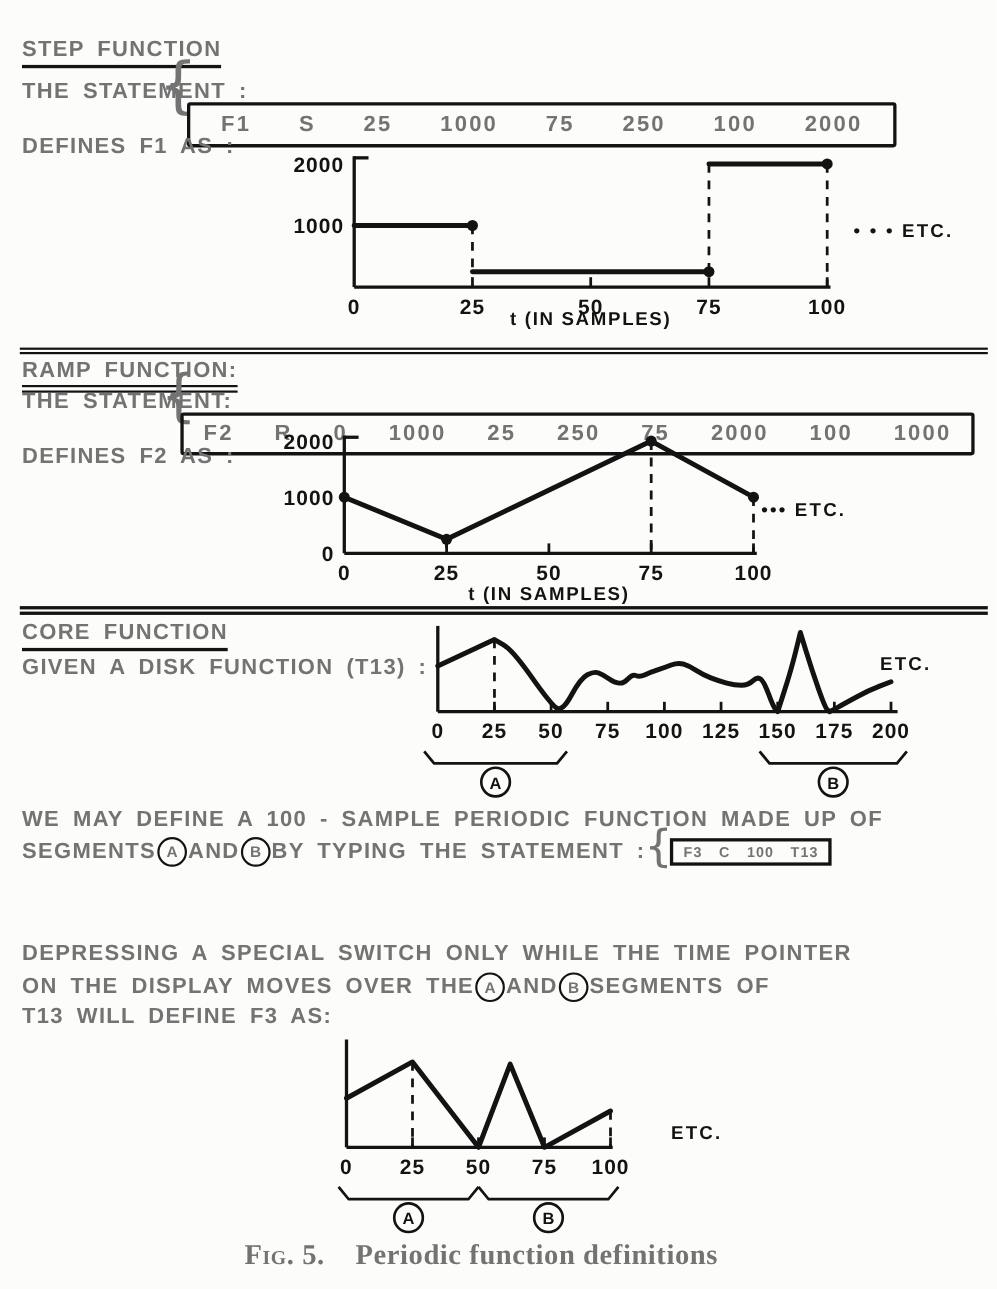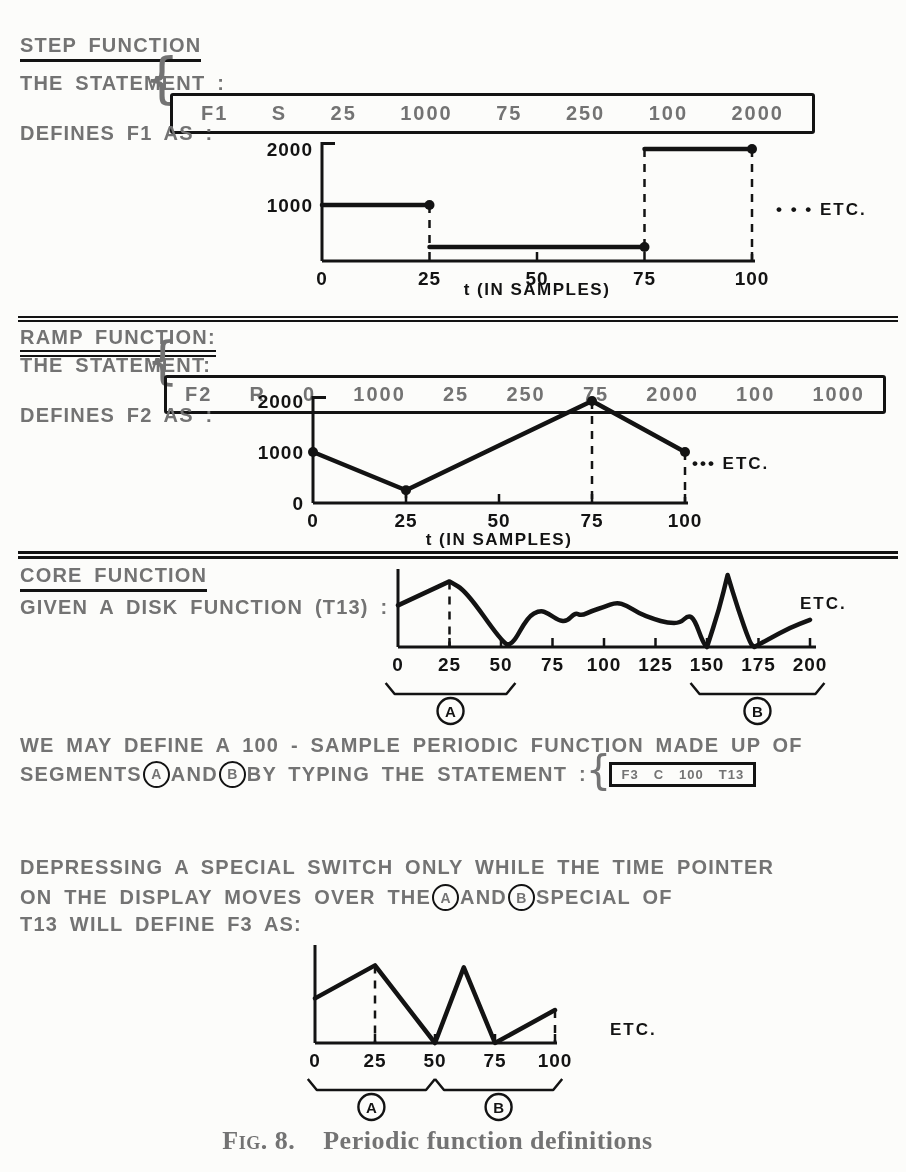--- a/index.html
+++ b/index.html
@@ -176,21 +176,21 @@
         <span>T13</span>
       </span>
   </div>
 
   <div class="abs t" style="left:20px;top:856px;">DEPRESSING A SPECIAL SWITCH ONLY WHILE THE TIME POINTER</div>
   <div class="abs t inlinerow" style="left:20px;top:884px;">
     <span>ON THE DISPLAY MOVES OVER THE</span>
     <span class="circ">A</span>
     <span>AND</span>
     <span class="circ">B</span>
-    <span>SPECIAL OF</span>
+    <span>SEGMENTS OF</span>
   </div>
   <div class="abs t" style="left:20px;top:913px;">T13 WILL DEFINE F3 AS:</div>
 
   <svg style="left:250px;top:938px;" width="456" height="200" viewBox="0 0 456 200">
       <line x1="65" y1="7" x2="65" y2="105" stroke="#131313" stroke-width="3"></line>
       <line x1="65" y1="105" x2="307" y2="105" stroke="#131313" stroke-width="3"></line>
       <text x="65" y="129" font-size="19" text-anchor="middle" letter-spacing="1">0</text>
       <line x1="125" y1="105" x2="125" y2="96" stroke="#131313" stroke-width="2.5"></line>
       <text x="125" y="129" font-size="19" text-anchor="middle" letter-spacing="1">25</text>
       <line x1="185" y1="105" x2="185" y2="96" stroke="#131313" stroke-width="2.5"></line>
@@ -205,18 +205,18 @@
       <text x="360" y="97" font-size="17" text-anchor="start" letter-spacing="2">ETC.</text>
       <path d="M57.8,141 l9,11 H176 L185,141" fill="none" stroke="#131313" stroke-width="2.5" stroke-linejoin="round"></path>
       <circle cx="121.4" cy="169" r="13" fill="none" stroke="#131313" stroke-width="2.4"></circle>
       <text x="121.4" y="175" font-size="15" text-anchor="middle" letter-spacing="0">A</text>
       <path d="M185,141 l9,11 H303.2 L312.2,141" fill="none" stroke="#131313" stroke-width="2.5" stroke-linejoin="round"></path>
       <circle cx="248.6" cy="169" r="13" fill="none" stroke="#131313" stroke-width="2.4"></circle>
       <text x="248.6" y="175" font-size="15" text-anchor="middle" letter-spacing="0">B</text>
     </svg>
 
   <div class="abs caption" style="left:0;top:1126px;width:875px;text-align:center;">
-    <span class="fig">Fig. 8.</span>
+    <span class="fig">Fig. 5.</span>
     <span style="display:inline-block;width:14px;"></span>
     <span>Periodic function definitions</span>
   </div>
 
 </div>
 
 </body></html>

